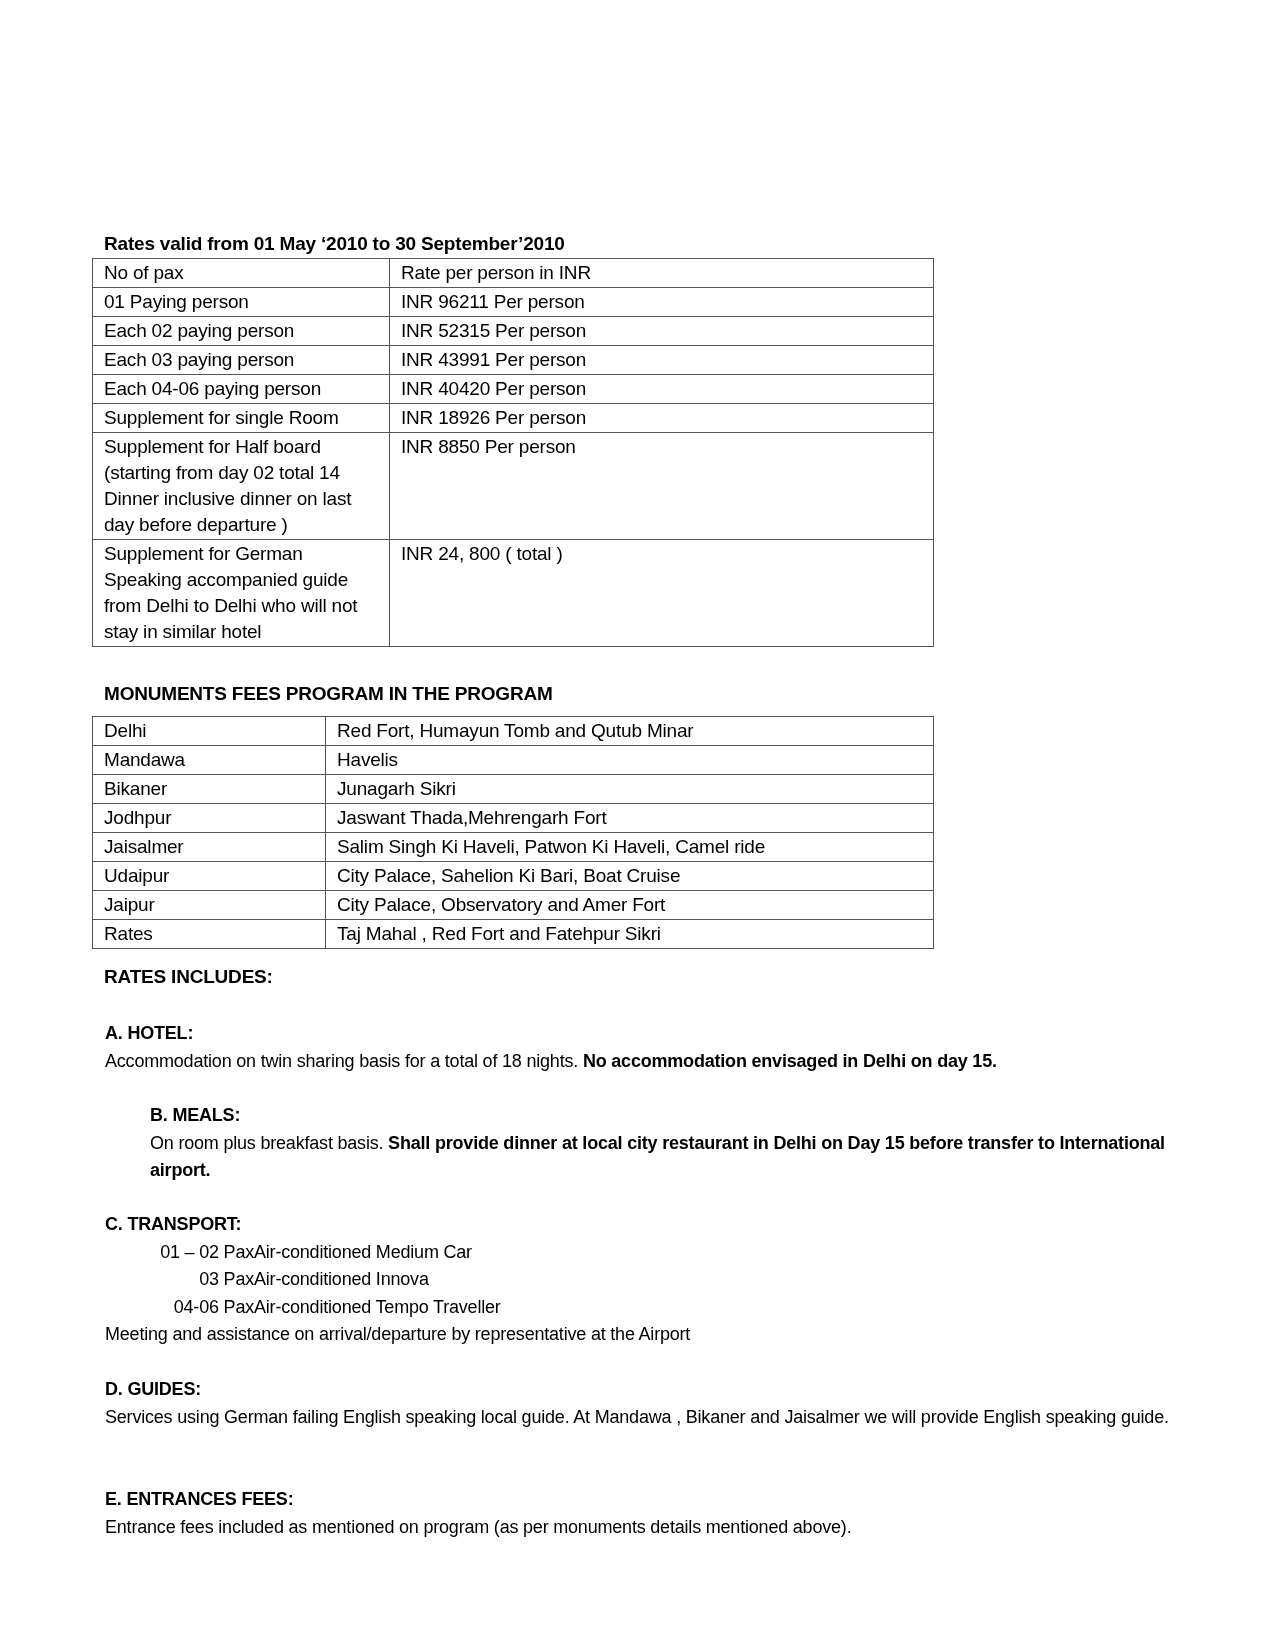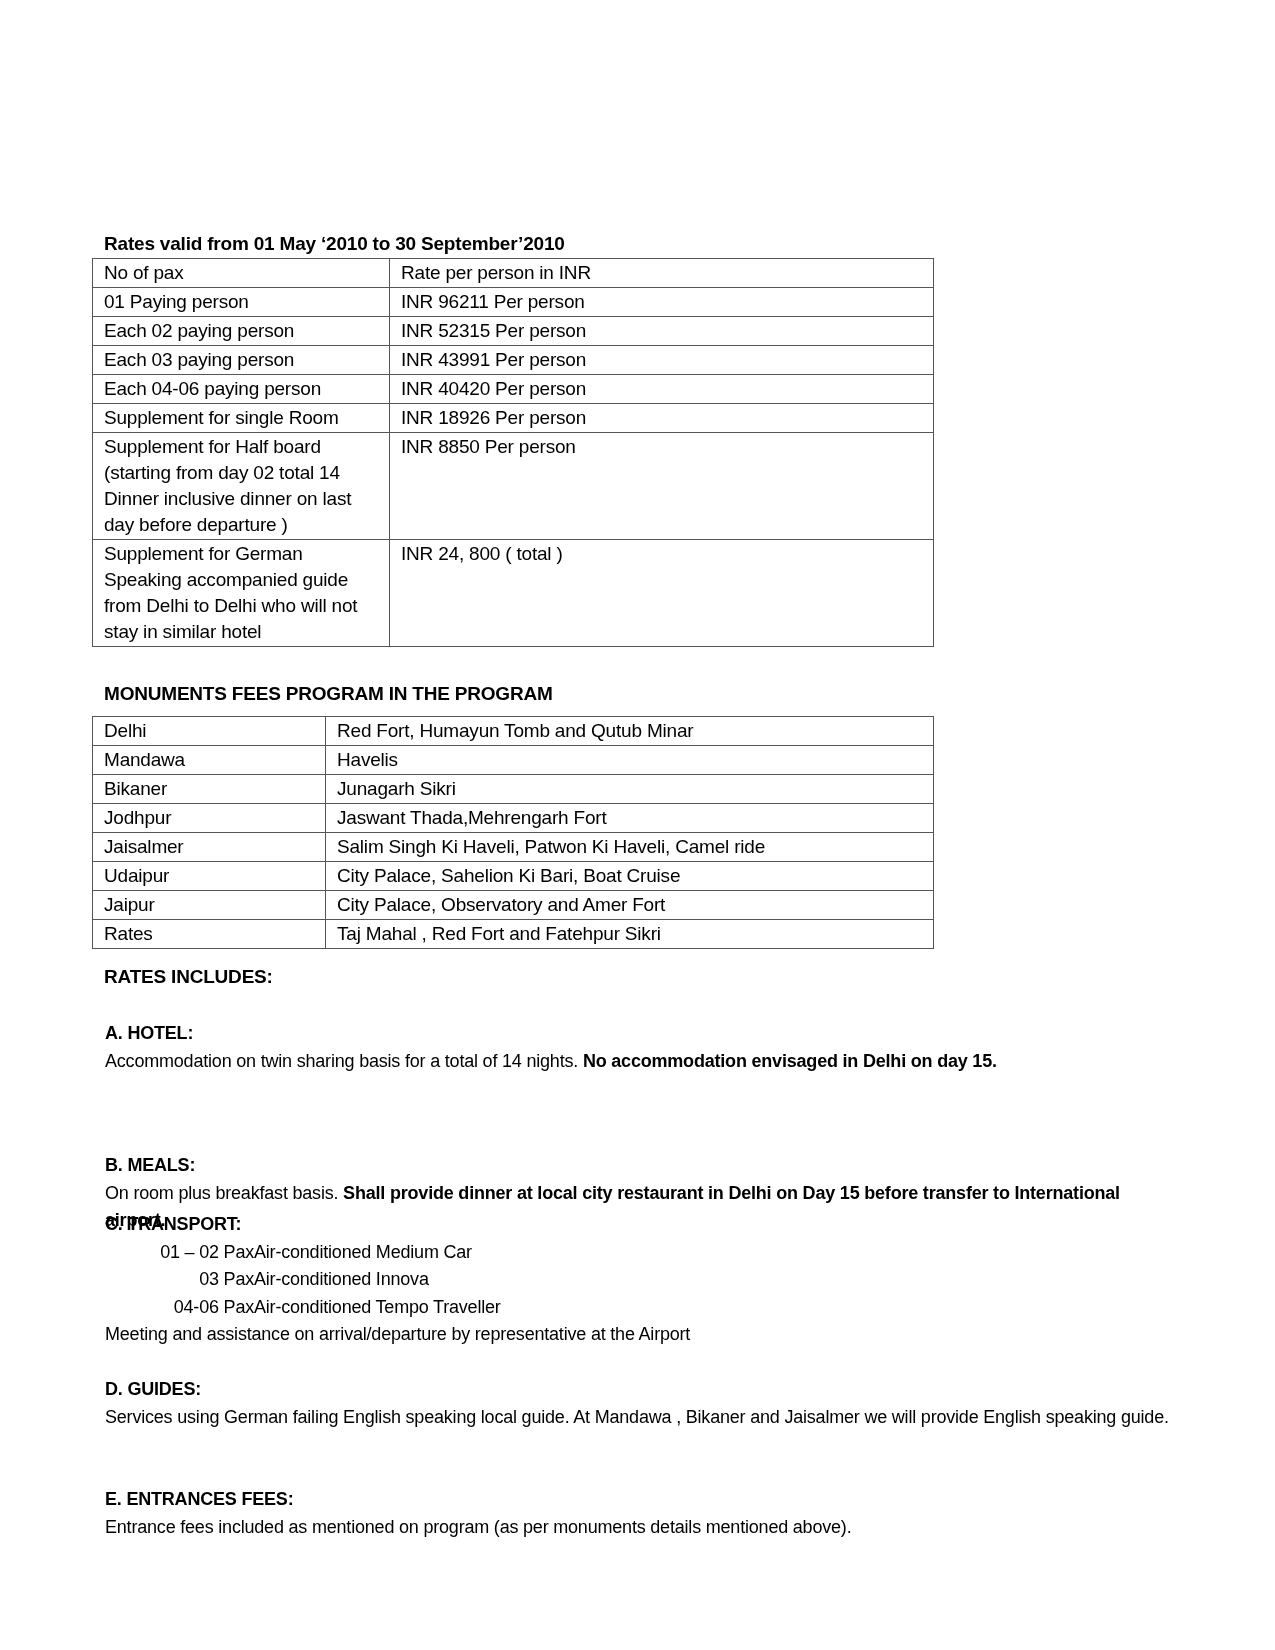--- a/index.html
+++ b/index.html
@@ -106,24 +106,24 @@
           <td>Rates</td>
           <td>Taj Mahal , Red Fort and Fatehpur Sikri</td>
         </tr>
   </tbody>
     </table>
 
   <div class="heading-bold" style="left:104px; top:966px;">RATES INCLUDES:</div>
 
   <div class="para" style="top:1020px;">
     <div style="font-weight:bold;">A. HOTEL:</div>
-    <div><span>Accommodation on twin sharing basis for a total of 14 nights. </span><b>No accommodation envisaged in Delhi on day 15.</b></div>
+    <div><span>Accommodation on twin sharing basis for a total of 18 nights. </span><b>No accommodation envisaged in Delhi on day 15.</b></div>
   </div>
 
-  <div class="para" style="top:1152px;">
+  <div class="para" style="top:1102px;margin-left:45px;">
     <div style="font-weight:bold;">B. MEALS:</div>
     <div><span>On room plus breakfast basis. </span><b>Shall provide dinner at local city restaurant in Delhi on Day 15 before transfer to International airport.</b></div>
   </div>
 
   <div class="para" style="top:1211px;">
     <div style="font-weight:bold;">C. TRANSPORT:</div>
     <div class="tr-row">
         <span class="c1">01 – 02 Pax</span>
         <span>Air-conditioned Medium Car</span>
       </div>

